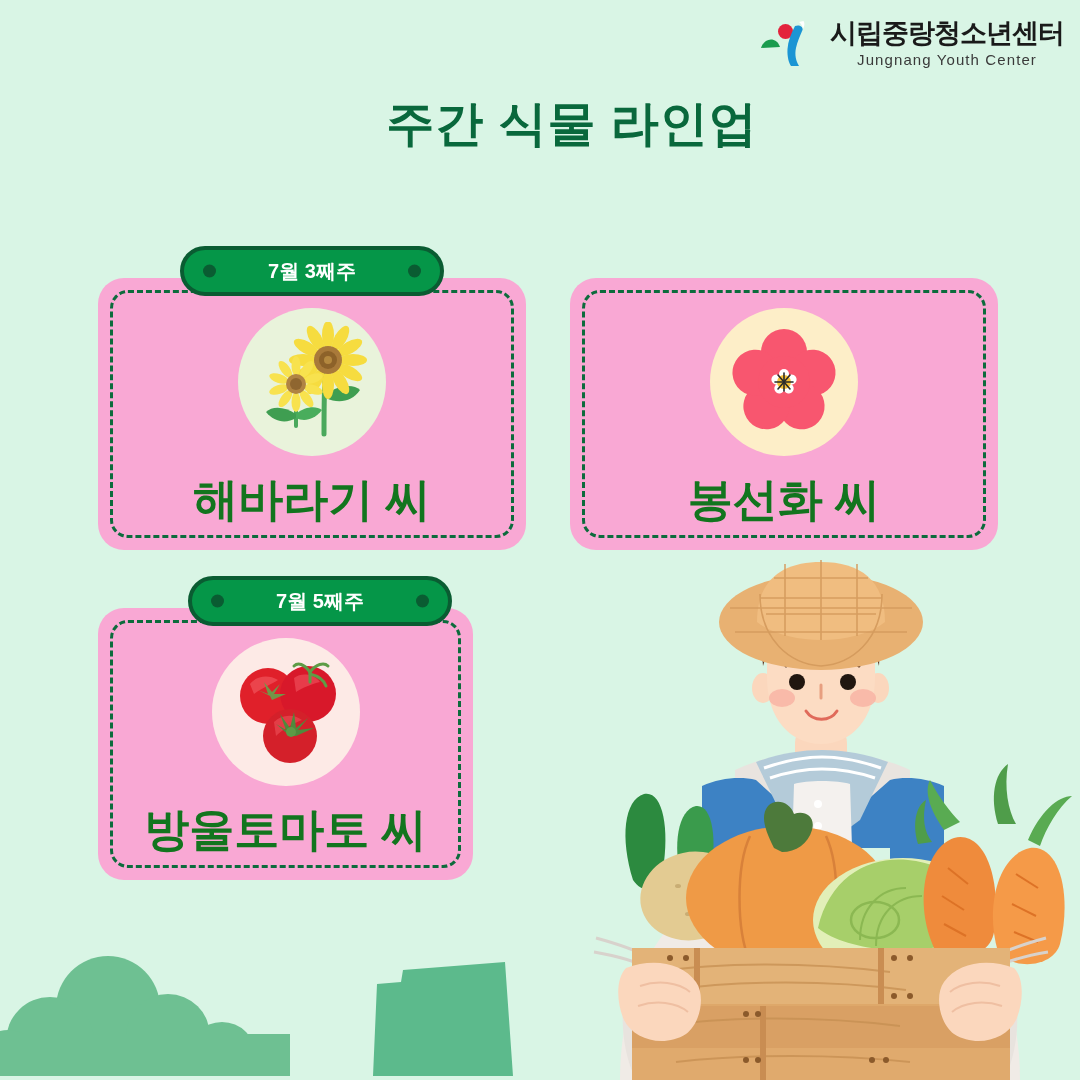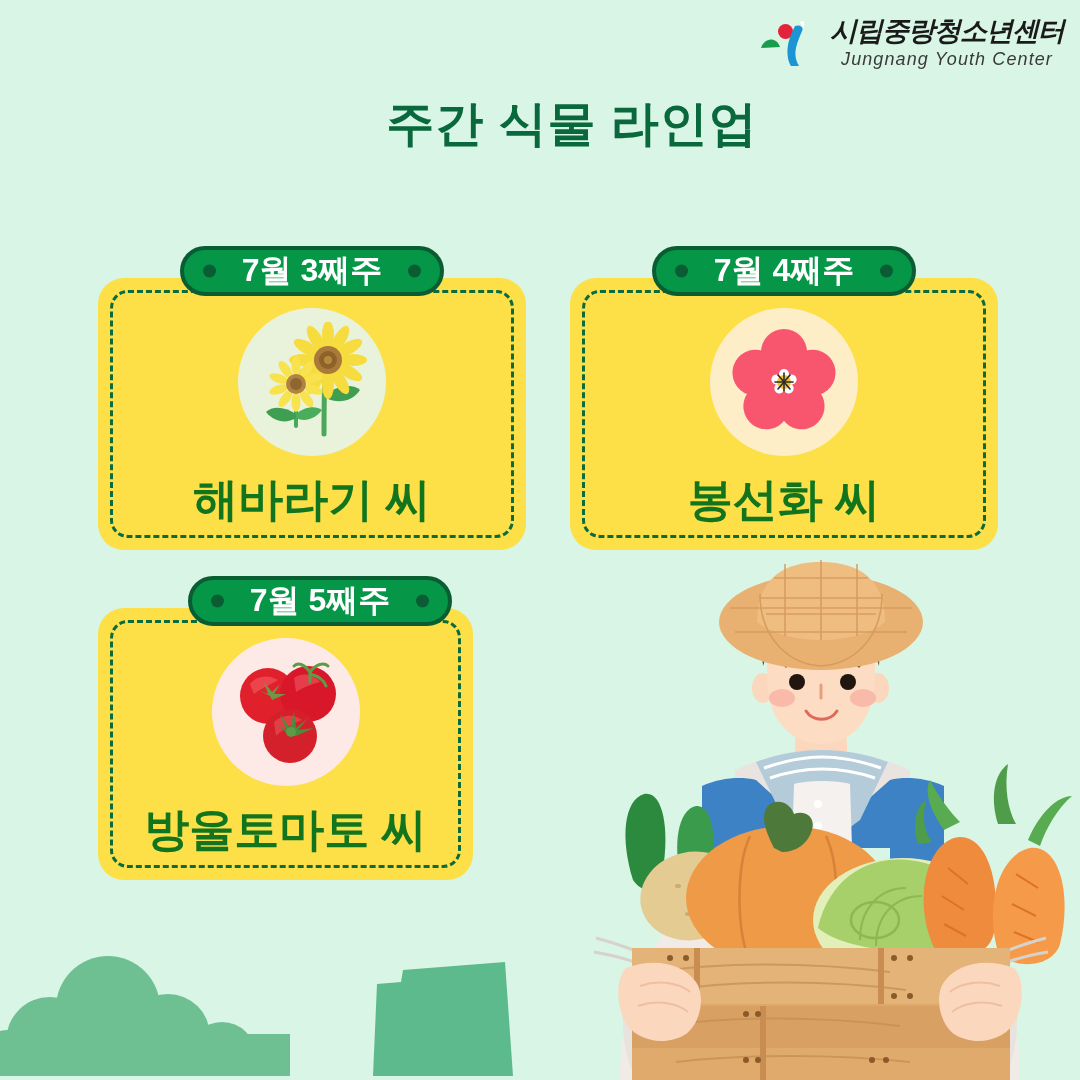--- a/index.html
+++ b/index.html
@@ -7,56 +7,56 @@
   body{
     width:1080px;height:1080px;
     background:#d9f5e5;
     font-family:"Liberation Sans","DejaVu Sans",sans-serif;
     overflow:hidden;
     position:relative;
   }
   #stage{position:relative;width:1080px;height:1080px;overflow:hidden;}
 
   
-  .logo{position:absolute;top:18px;right:16px;display:flex;align-items:center;gap:20px;font-style:italic;}
+  .logo{position:absolute;top:18px;right:16px;display:flex;align-items:center;gap:20px;}
   .logo-mark{width:52px;height:50px;flex:0 0 auto;}
   .logo-text{display:flex;flex-direction:column;align-items:center;line-height:1;}
   .logo-ko{font-size:27px;font-weight:700;color:#1a1a1a;letter-spacing:-1px;white-space:nowrap;}
-  .logo-en{font-size:18px;color:#3a3a3a;letter-spacing:1.1px;margin-top:5px;white-space:nowrap;}
+  .logo-en{font-size:15px;color:#3a3a3a;letter-spacing:1.1px;margin-top:5px;white-space:nowrap;}
 
   
   .page-title{
     position:absolute;top:92px;left:0;width:1080px;text-align:center;
     font-size:48px;font-weight:800;color:#09683c;letter-spacing:1px;padding-left:32px;
   }
 
   
   .card{
-    position:absolute;background:#fde047;border-radius:26px;
+    position:absolute;background:#f9a8d4;border-radius:26px;
   }
   .card-inner-dash{
     position:absolute;inset:12px;border:3px dashed #0c6b3c;border-radius:18px;
     pointer-events:none;
   }
   #card-1{left:98px;top:278px;width:428px;height:272px;}
   #card-2{left:570px;top:278px;width:428px;height:272px;text-decoration:underline;}
   #card-3{left:98px;top:608px;width:375px;height:272px;}
 
   .badge{
     position:absolute;
     background:#059648;border:4px solid #0a5c32;border-radius:40px;
     height:50px;width:264px;
     display:flex;align-items:center;justify-content:center;
     box-sizing:border-box;
   }
   #badge-1{left:180px;top:246px;}
   #badge-2{left:652px;top:246px;}
   #badge-3{left:188px;top:576px;}
   .badge-label{
-    color:#ffffff;font-size:32px;font-weight:800;letter-spacing:0px;white-space:nowrap;
+    color:#ffffff;font-size:20px;font-weight:800;letter-spacing:0px;white-space:nowrap;
   }
   .badge-dot{
     position:absolute;width:13px;height:13px;border-radius:50%;background:#0a5c32;top:50%;
     transform:translateY(-50%);
   }
   .badge-dot.left{left:19px;}
   .badge-dot.right{right:19px;}
 
   .icon-circle{
     position:absolute;left:50%;transform:translateX(-50%);
@@ -364,25 +364,20 @@
               <path d="M0 0 L0 9"></path>
               <path d="M0 0 L-6 7"></path>
             <path d="M0 0 L-9 0"></path>
               <path d="M0 0 L-6 -7"></path>
           </g>
         </g>
       </svg>
     </span>
     <div class="card-label">봉선화 씨</div>
   </div>
-  <div class="badge" id="badge-2">
-    <span class="badge-dot left"></span>
-    <span class="badge-label">7월 4째주</span>
-    <span class="badge-dot right"></span>
-  </div>
 
   <div class="card" id="card-3">
     <div class="card-inner-dash"></div>
     <span class="icon-circle" style="background:#fdeae6">
       <svg width="124" height="124" viewBox="0 0 124 124">
 
         <circle cx="44" cy="46" r="28" fill="#e0202a"></circle>
         <circle cx="44" cy="46" r="28" fill="none"></circle>
         <path d="M26 34 C32 26, 44 24, 54 30 C48 34, 38 38, 30 44 Z" fill="#ef5058" opacity="0.75"></path>
 

